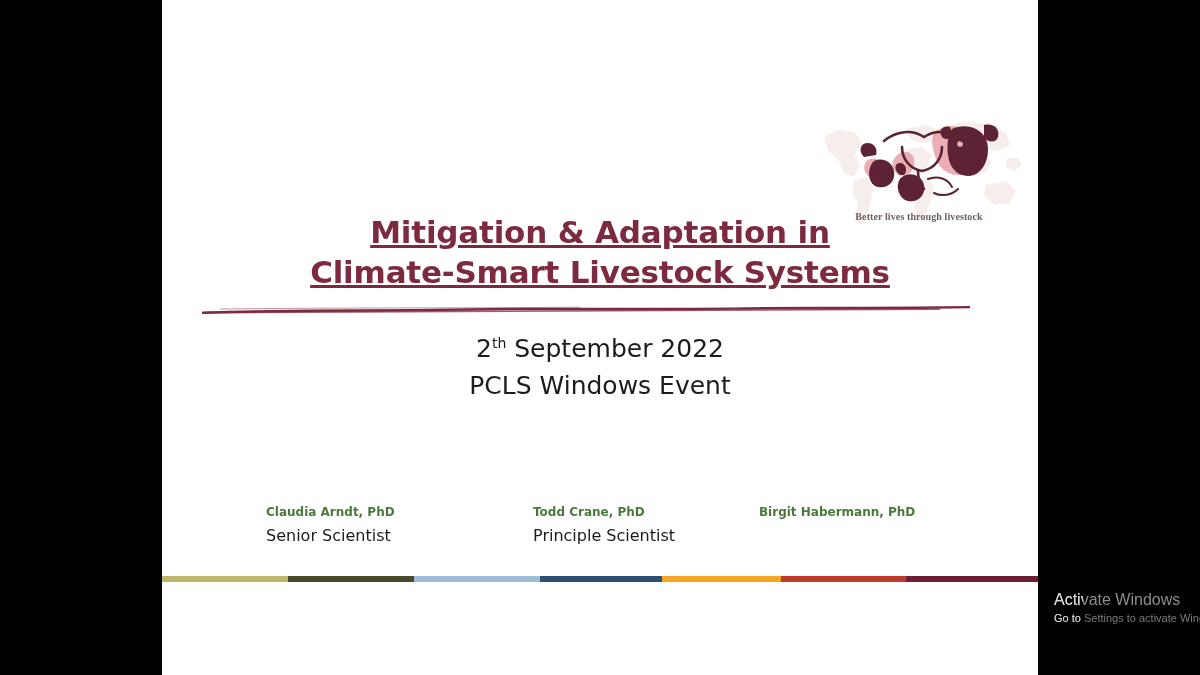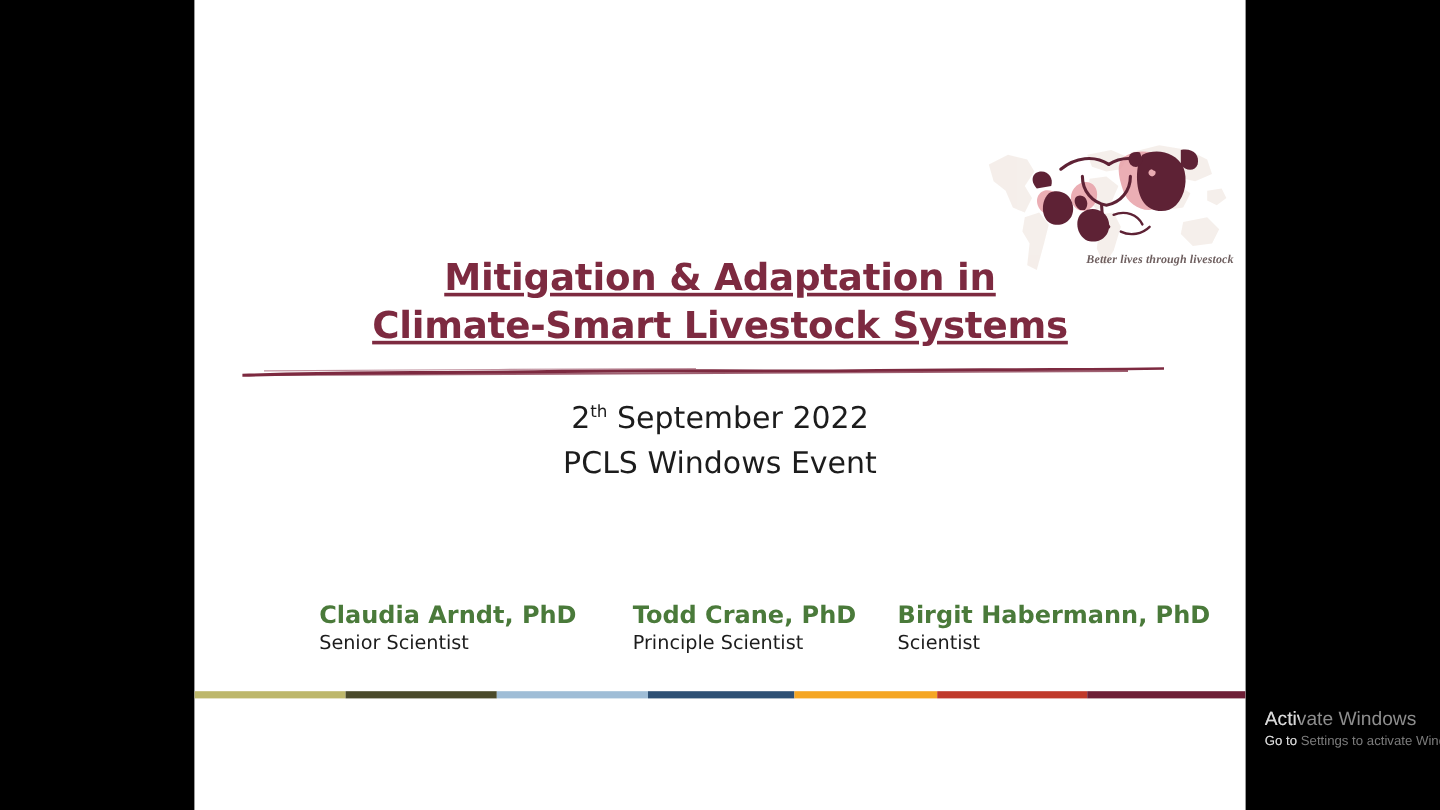--- a/index.html
+++ b/index.html
@@ -51,23 +51,22 @@
     left: 30px;
     top: 10px;
     width: 170px;
     height: 102px;
   }
   #logo .tagline {
     position: absolute;
     left: 0;
     right: 4px;
     top: 108px;
-    text-align: right;
+    text-align: center;
     font-family: "Liberation Serif", serif;
-    font-style: italic;
     font-weight: bold;
     font-size: 10px;
     letter-spacing: 0.1px;
     color: #6e5f5f;
     white-space: nowrap;
   }
 
   
   #title-block {
     position: absolute;
@@ -126,21 +125,21 @@
     width: 740px;
     display: flex;
   }
   #presenters .person {
     width: 258px;
   }
   #presenters .person:nth-child(2) { width: 236px; margin-left: 20px; }
   #presenters .name {
     font-family: "DejaVu Sans", sans-serif;
     font-weight: bold;
-    font-size: 20px;
+    font-size: 12px;
     line-height: 24px;
     color: #4a7a3a;
     white-space: nowrap;
   }
   #presenters .role {
     font-family: "DejaVu Sans", sans-serif;
     font-size: 16px;
     line-height: 24px;
     color: #1c1c1c;
     white-space: nowrap;
@@ -277,21 +276,20 @@
       <div class="person">
         <div class="name">Claudia Arndt, PhD</div>
         <div class="role">Senior Scientist</div>
       </div>
       <div class="person">
         <div class="name">Todd Crane, PhD</div>
         <div class="role">Principle Scientist</div>
       </div>
       <div class="person">
         <div class="name">Birgit Habermann, PhD</div>
-        <div class="role">Scientist</div>
       </div>
     </div>
 
     <div id="color-bar">
       <div class="seg" style="background: rgb(189, 183, 107); width: 14.4%;"></div>
       <div class="seg" style="background: rgb(74, 74, 42); width: 14.4%;"></div>
       <div class="seg" style="background: rgb(159, 189, 214); width: 14.4%;"></div>
       <div class="seg" style="background: rgb(46, 80, 116); width: 13.9%;"></div>
       <div class="seg" style="background: rgb(245, 166, 35); width: 13.6%;"></div>
       <div class="seg" style="background: rgb(192, 57, 43); width: 14.2%;"></div>

